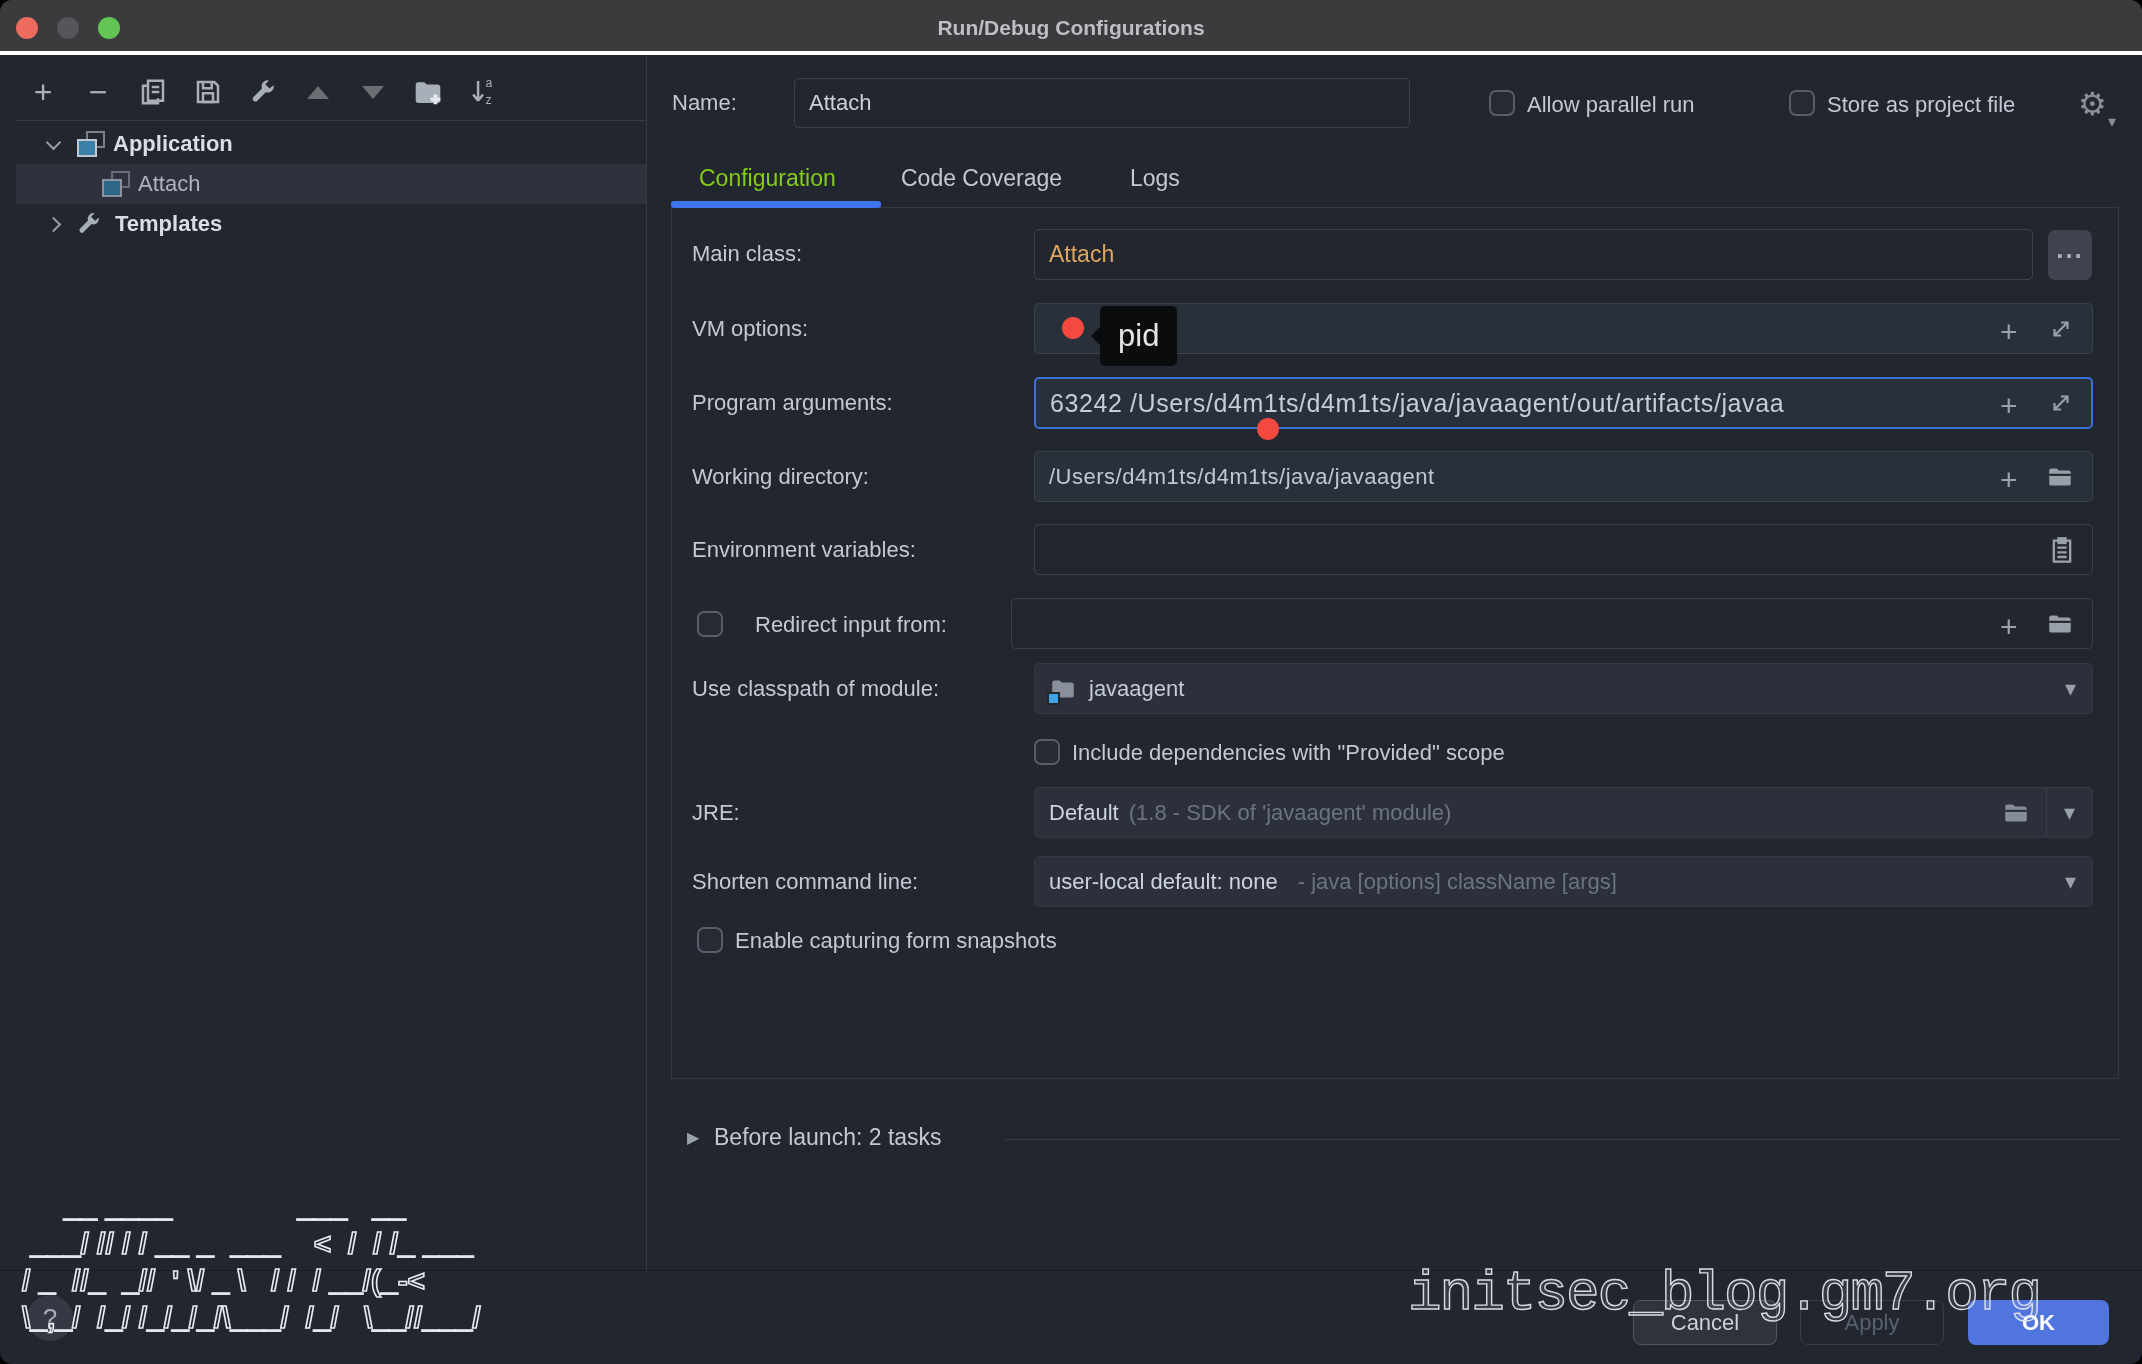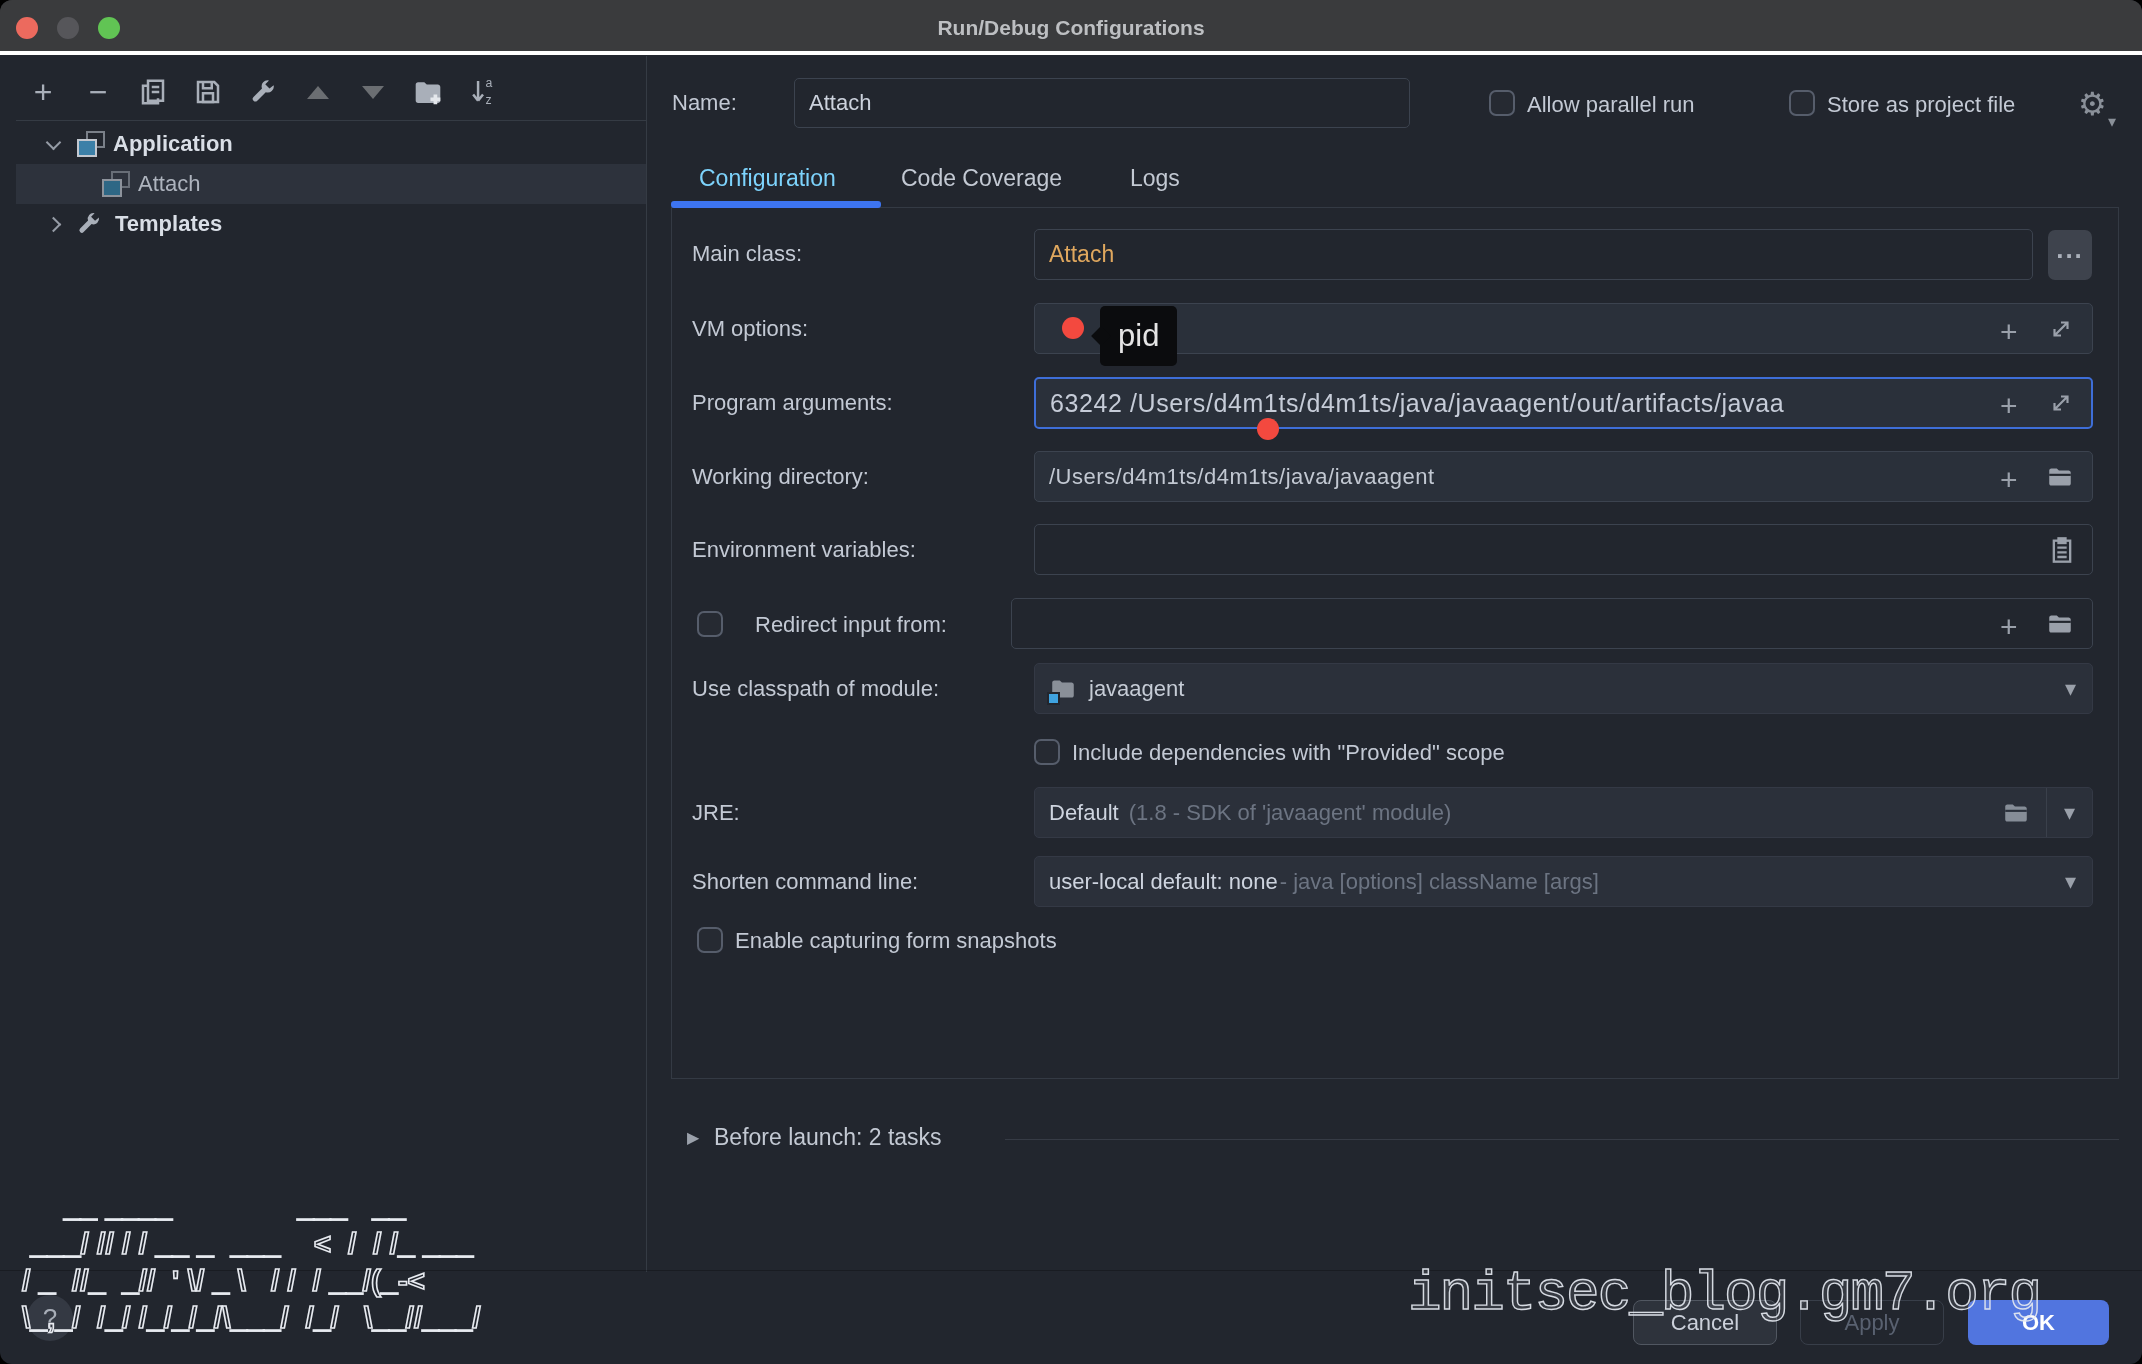--- a/index.html
+++ b/index.html
@@ -32,21 +32,21 @@
   
   .flabel{position:absolute;font-size:22px;color:#c3c9d4;}
   .field{position:absolute;border:1.5px solid #3c434f;border-radius:5px;background:transparent;font-size:22px;color:#ccd2dd;display:flex;align-items:center;padding:0 14px;overflow:hidden;white-space:nowrap;}
   .field.lit{background:#2a303a;}
   .cbx{position:absolute;width:26px;height:26px;border:2px solid #565d6b;border-radius:7px;background:rgba(255,255,255,0.02);}
   .cblabel{position:absolute;font-size:22px;color:#c3c9d4;}
   .gear{position:absolute;font-size:32px;color:#8a9099;line-height:1;}
   .gear-caret{position:absolute;font-size:16px;color:#8a9099;}
   
   .tab{position:absolute;top:155px;height:46px;line-height:46px;font-size:23px;color:#c3c9d3;}
-  .tab.active{color:#7dd3fc;text-align:center;}
+  .tab.active{color:#84cc16;text-align:center;}
   .tabline{position:absolute;left:671px;top:201px;width:210px;height:7px;background:#3d74f0;border-radius:3px;z-index:3;}
   .contentbox{position:absolute;left:671px;top:207px;width:1448px;height:872px;border:1px solid #343a44;}
   
   .ficon{position:absolute;color:#9aa0aa;display:flex;align-items:center;justify-content:center;}
   .ficon svg{stroke:#9aa0aa;fill:none;stroke-width:2;}
   .plus-ic{font-size:30px;font-weight:normal;}
   .dots-btn{position:absolute;left:2048px;top:230px;width:44px;height:50px;background:#3e434d;border-radius:7px;color:#aab0ba;font-size:26px;font-weight:bold;text-align:center;line-height:38px;letter-spacing:2px;}
   .dropdown{position:absolute;left:1034px;width:1059px;height:51px;background:#2b303a;border:1px solid #343945;border-radius:5px;display:flex;align-items:center;padding:0 14px;font-size:22px;color:#c6ccd6;}
   .dd-arrow{position:absolute;right:16px;font-size:22px;color:#9aa0aa;}
   .hint{color:#6c7482;}
@@ -261,21 +261,21 @@
           <path d="M3 6c0-1 .7-2 2-2h5l2 2h9c1 0 2 1 2 2v10c0 1-.7 2-2 2H5c-1.3 0-2-1-2-2z" fill="#868d97" stroke="none"></path>
           <path d="M3 10h20" stroke="#2b303a"></path>
         </svg>
     </span>
     <span class="arrowbox">▾</span>
   </div>
 
   <div class="flabel" style="left:692px;top:869px;">Shorten command line:</div>
   <div class="dropdown" style="top:856px;">
     <span style="color:#ced4df;">user-local default: none</span>
-    <span class="hint" style="margin-left:2px;">- java [options] className [args]</span>
+    <span class="hint" style="margin-left:20px;">- java [options] className [args]</span>
     <span class="dd-arrow">▾</span>
   </div>
 
   <div class="cbx" style="left:697px;top:927px;"></div>
   <div class="cblabel" style="left:735px;top:928px;">Enable capturing form snapshots</div>
 
   <div class="blaunch-tri">▶</div>
   <div class="blaunch">Before launch: 2 tasks</div>
   <div class="blaunch-line"></div>
 

